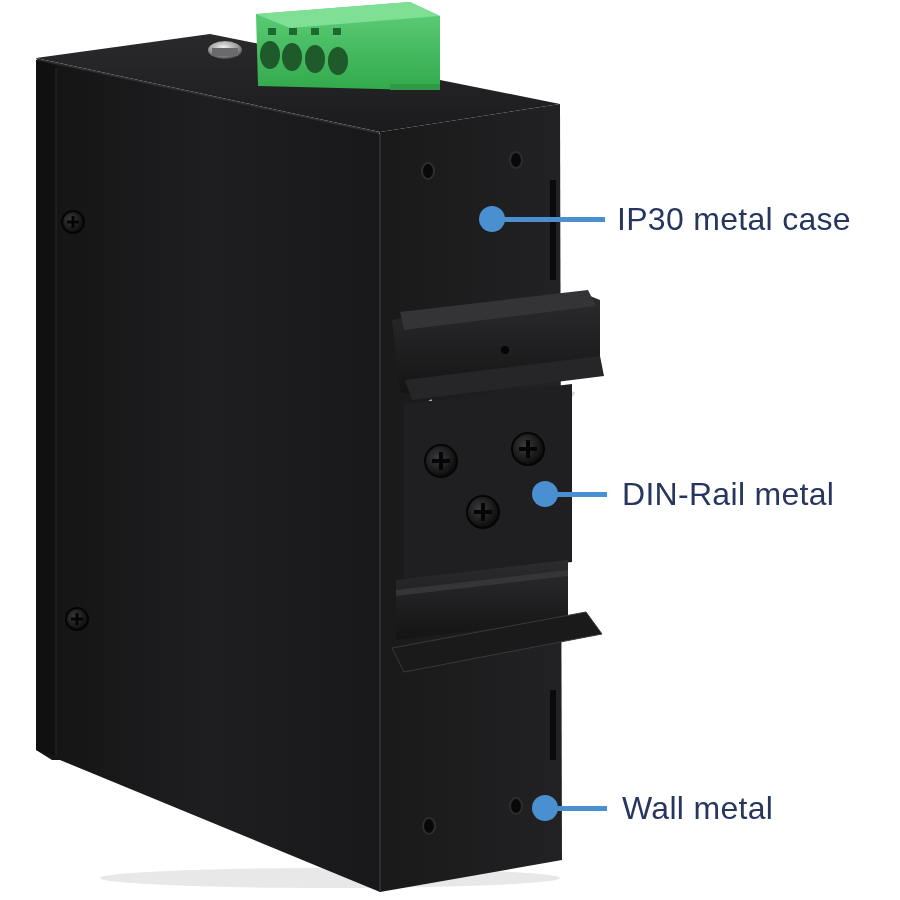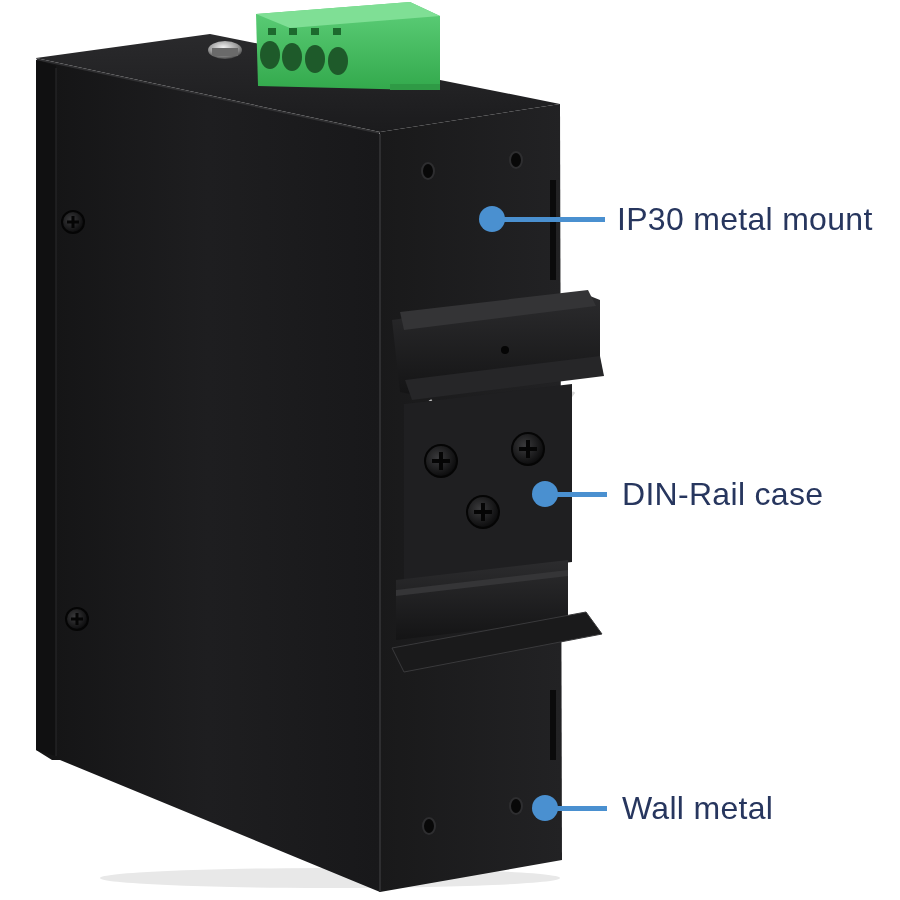--- a/index.html
+++ b/index.html
@@ -149,23 +149,23 @@
       <ellipse cx="270" cy="55" rx="10" ry="14" fill="#1e5a2a"></ellipse>
       <ellipse cx="292" cy="57" rx="10" ry="14" fill="#1e5a2a"></ellipse>
       <ellipse cx="315" cy="59" rx="10" ry="14" fill="#1e5a2a"></ellipse>
       <ellipse cx="338" cy="61" rx="10" ry="14" fill="#1e5a2a"></ellipse>
       <rect x="390" y="84" width="50" height="6" fill="#2f9a45"></rect>
     </g>
   </svg>
 
   <div class="callout-line" style="left:492px; top:217px; width:113px; background:#4a90d0;"></div>
   <div class="callout-dot" style="left:479px; top:206px; background:#4a90d0;"></div>
-  <div class="callout-label" style="left:617px; top:203px; color:#27365e;">IP30 metal mount</div>
+  <div class="callout-label" style="left:617px; top:203px; color:#27365e;">IP30 metal case</div>
 
   <div class="callout-line" style="left:545px; top:492px; width:62px; background:#4a90d0;"></div>
   <div class="callout-dot" style="left:532px; top:481px; background:#4a90d0;"></div>
-  <div class="callout-label" style="left:622px; top:478px; color:#27365e;">DIN-Rail case</div>
+  <div class="callout-label" style="left:622px; top:478px; color:#27365e;">DIN-Rail metal</div>
 
   <div class="callout-line" style="left:545px; top:806px; width:62px; background:#4a90d0;"></div>
   <div class="callout-dot" style="left:532px; top:795px; background:#4a90d0;"></div>
   <div class="callout-label" style="left:622px; top:792px; color:#27365e;">Wall metal</div>
 
 </div>
 
 </body></html>

